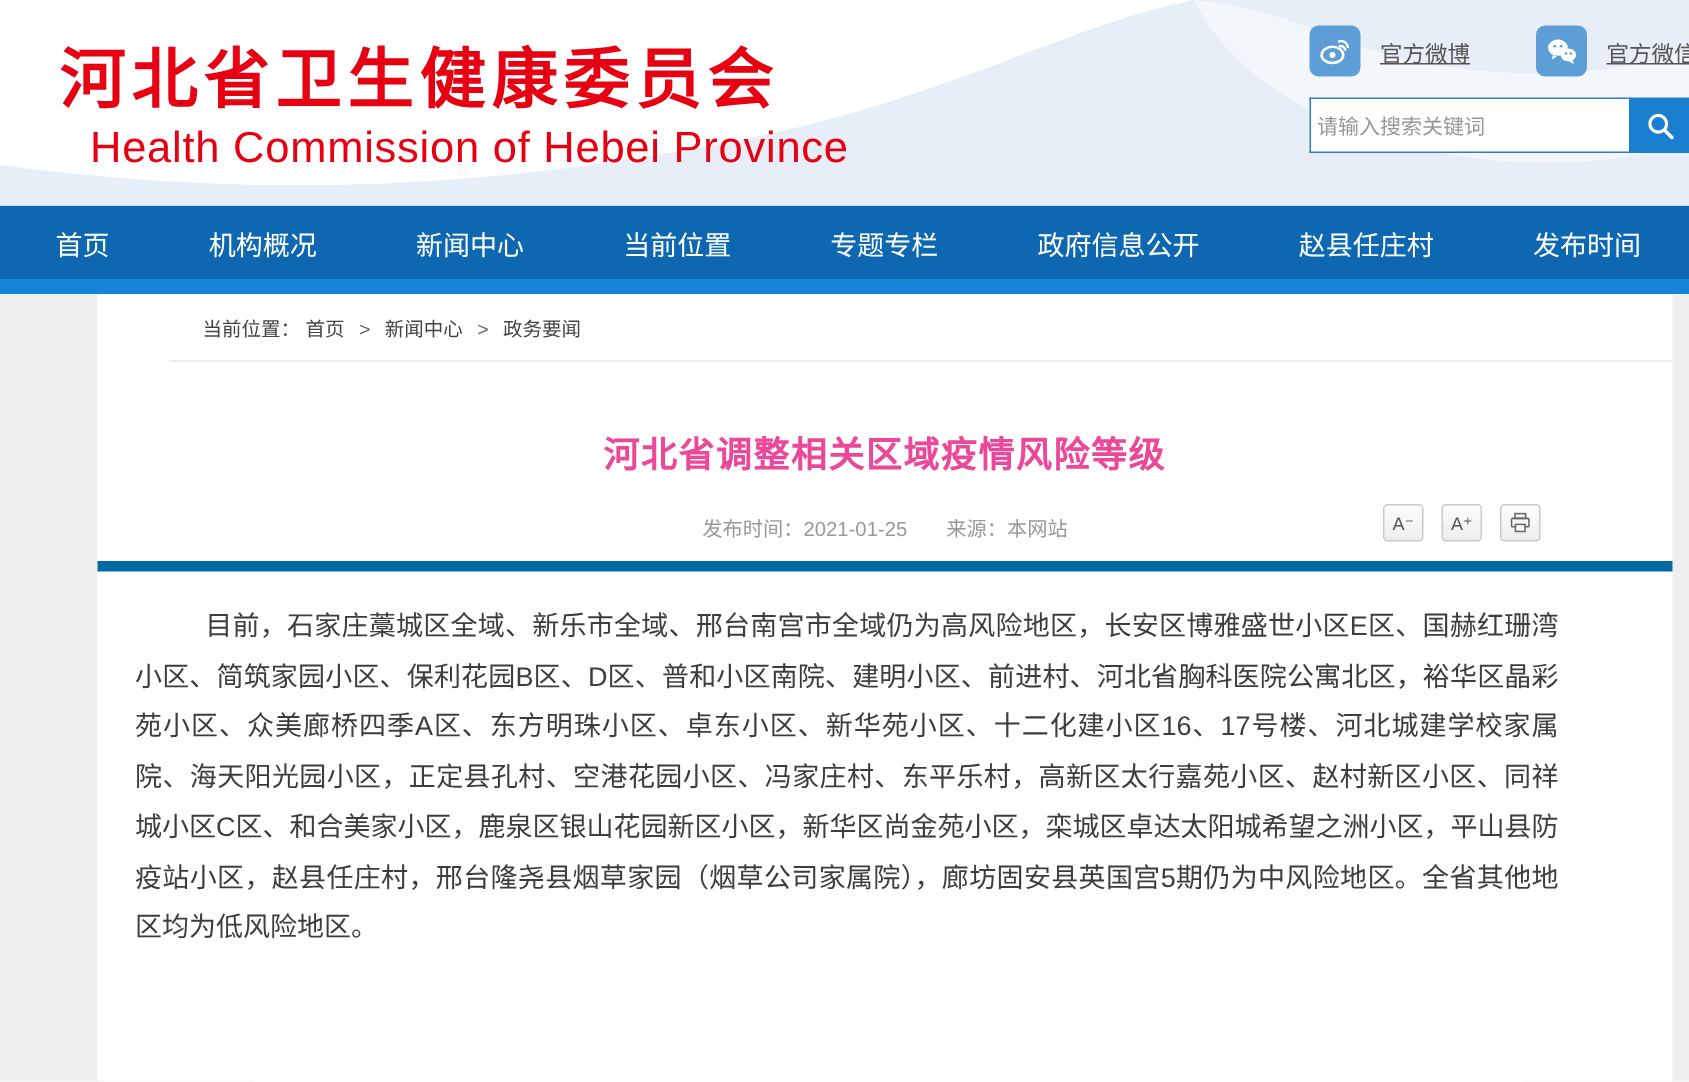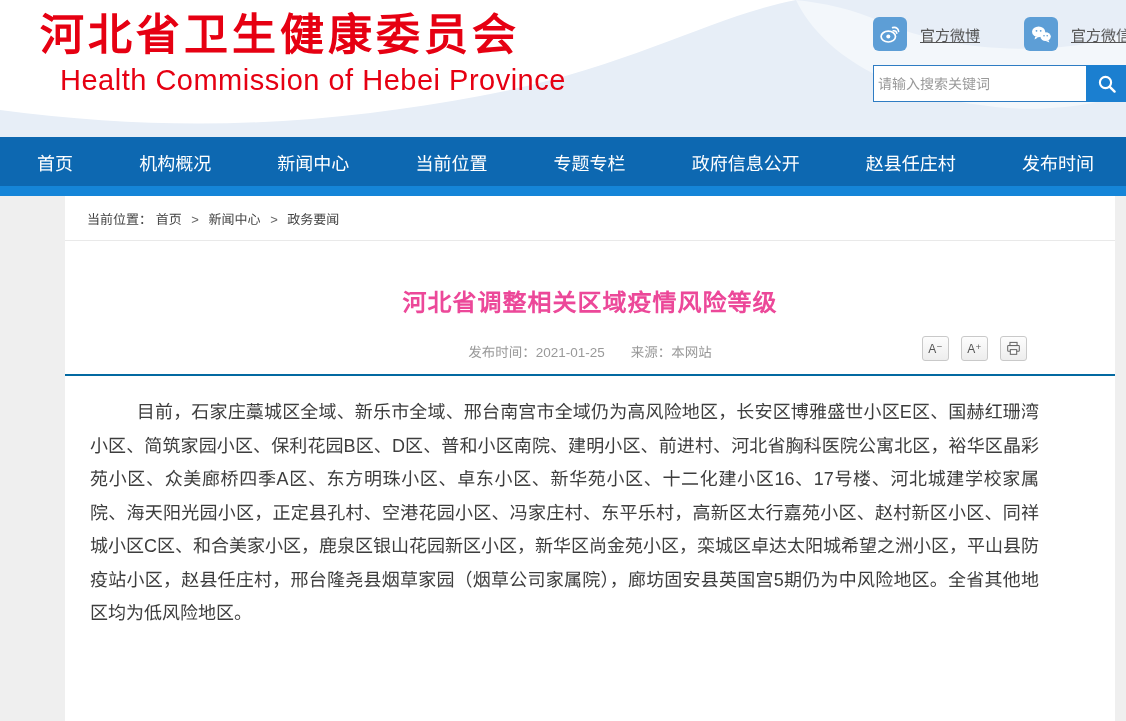--- a/index.html
+++ b/index.html
@@ -13,21 +13,21 @@
 
   
   .site-header {
     position: relative;
     width: 1126px;
     height: 137px;
     background: #ffffff;
     overflow: hidden;
   }
   .wave-svg { position: absolute; left: 0; top: 0; width: 1126px; height: 137px; }
-  .logo-block { position: absolute; left: 40px; top: 8px; z-index: 2; cursor: pointer; }
+  .logo-block { position: absolute; left: 40px; top: 27px; z-index: 2; cursor: pointer; }
   .logo-cn {
     color: #e60012;
     font-size: 44px;
     font-weight: bold;
     letter-spacing: 4px;
     text-shadow: 0 0 2px #fff, 0 0 4px #fff;
     line-height: 54px;
   }
   .logo-en {
     color: #e60012;
@@ -94,37 +94,38 @@
     margin-left: 65px;
     width: 1050px;
     height: 525px;
     background: #ffffff;
   }
   .breadcrumb {
     padding: 13px 0 12px 22px;
     font-size: 13px;
     color: #444;
     border-bottom: 1px solid #e9e9e9;
+    margin-left: 48px;
   }
   .breadcrumb a { color: #444; text-decoration: none; cursor: pointer; }
   .breadcrumb .sep { color: #666; margin: 0 6px; }
 
   .article-title {
     text-align: center;
     font-size: 24px;
     font-weight: bold;
     color: #ec4899;
     margin-top: 42px;
     letter-spacing: 1px;
   }
   .meta-row {
     position: relative;
     margin-top: 22px;
     height: 28px;
-    border-bottom: 2px solid #0369a1;
+    border-bottom: 7px solid #0369a1;
     padding-bottom: 34px;
   }
   .meta-center {
     text-align: center;
     font-size: 13.5px;
     color: #999;
     line-height: 26px;
   }
   .meta-center .meta-gap { display: inline-block; width: 26px; }
   .meta-tools { position: absolute; right: 88px; top: -4px; display: flex; }

